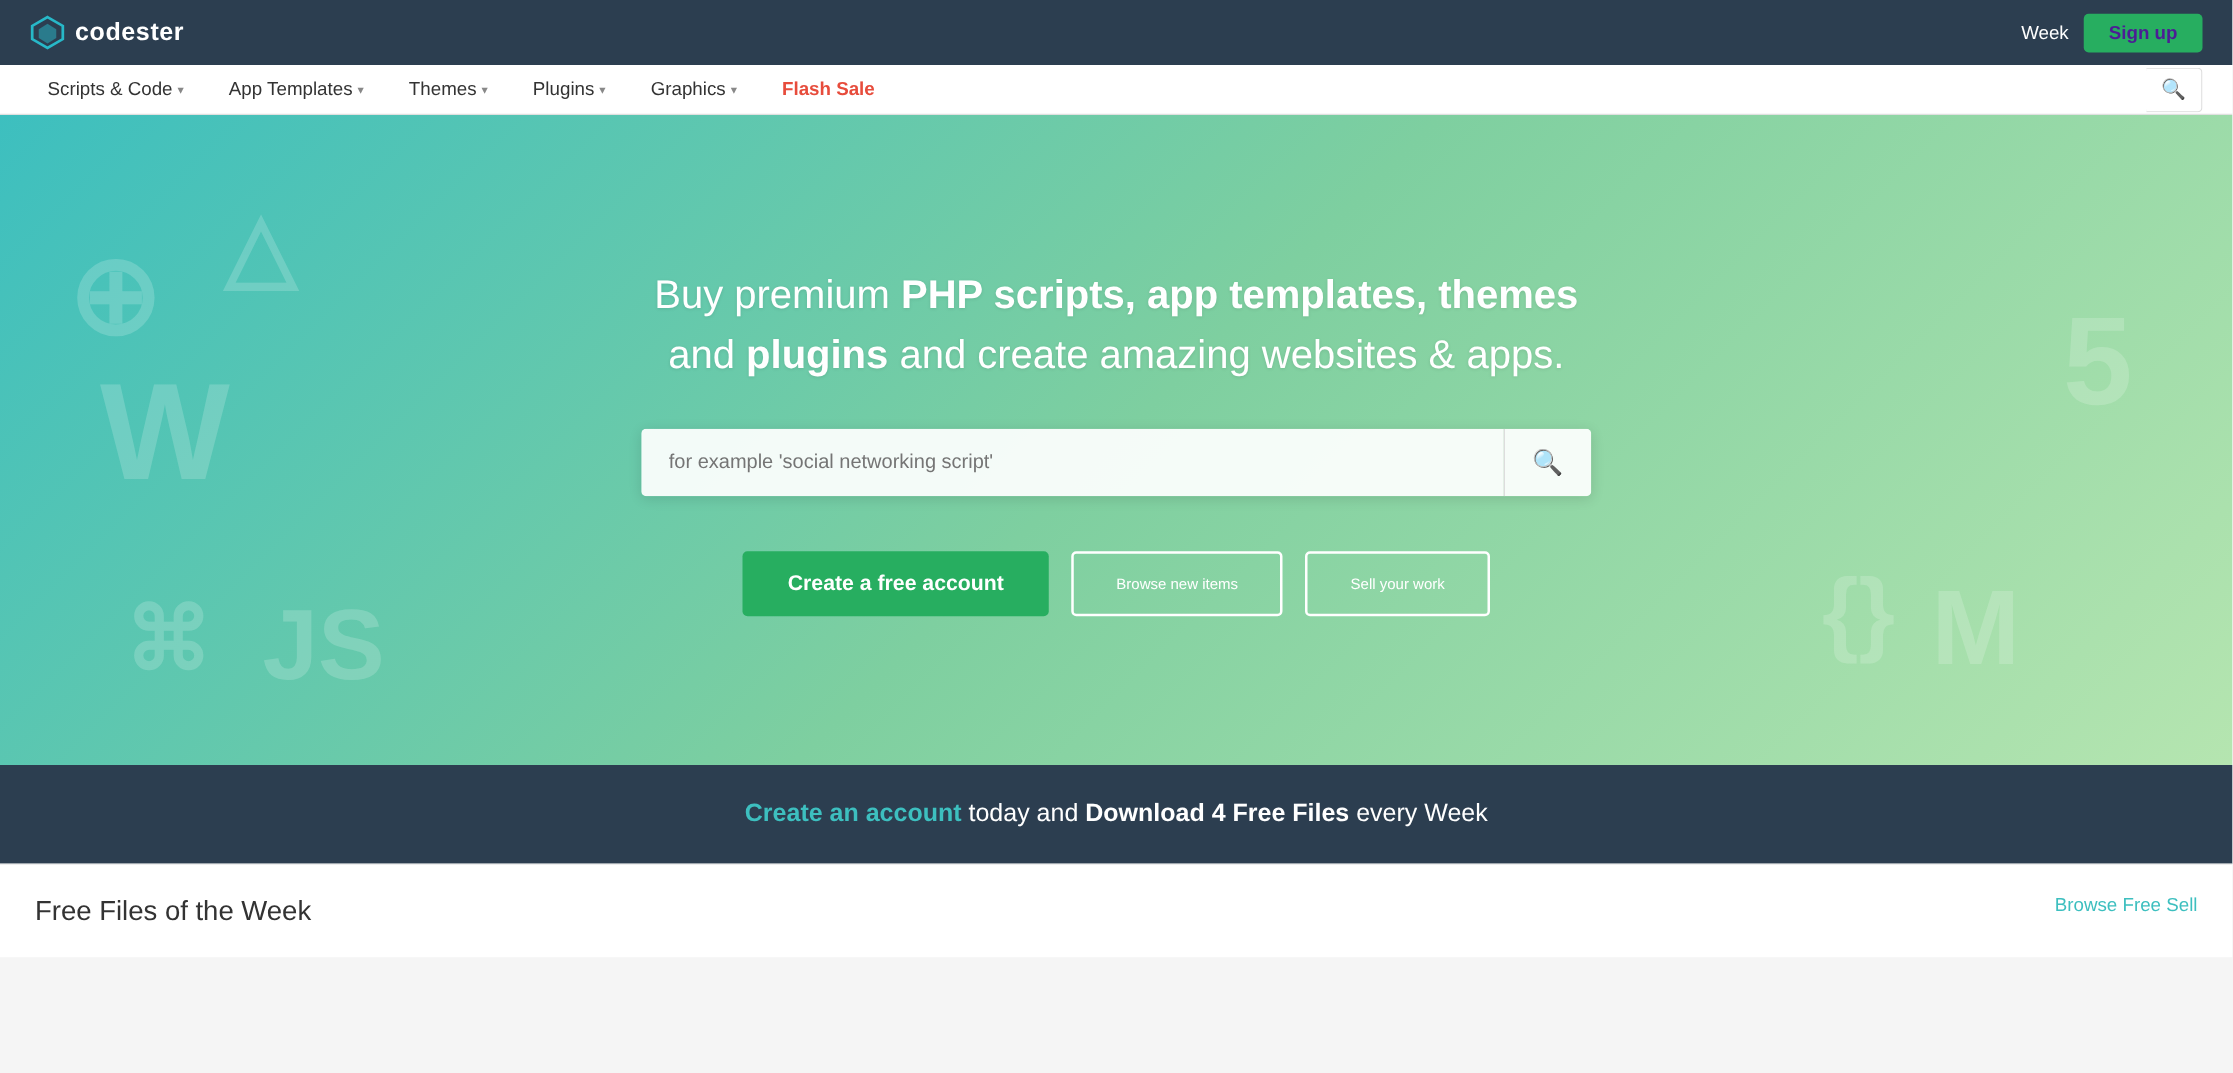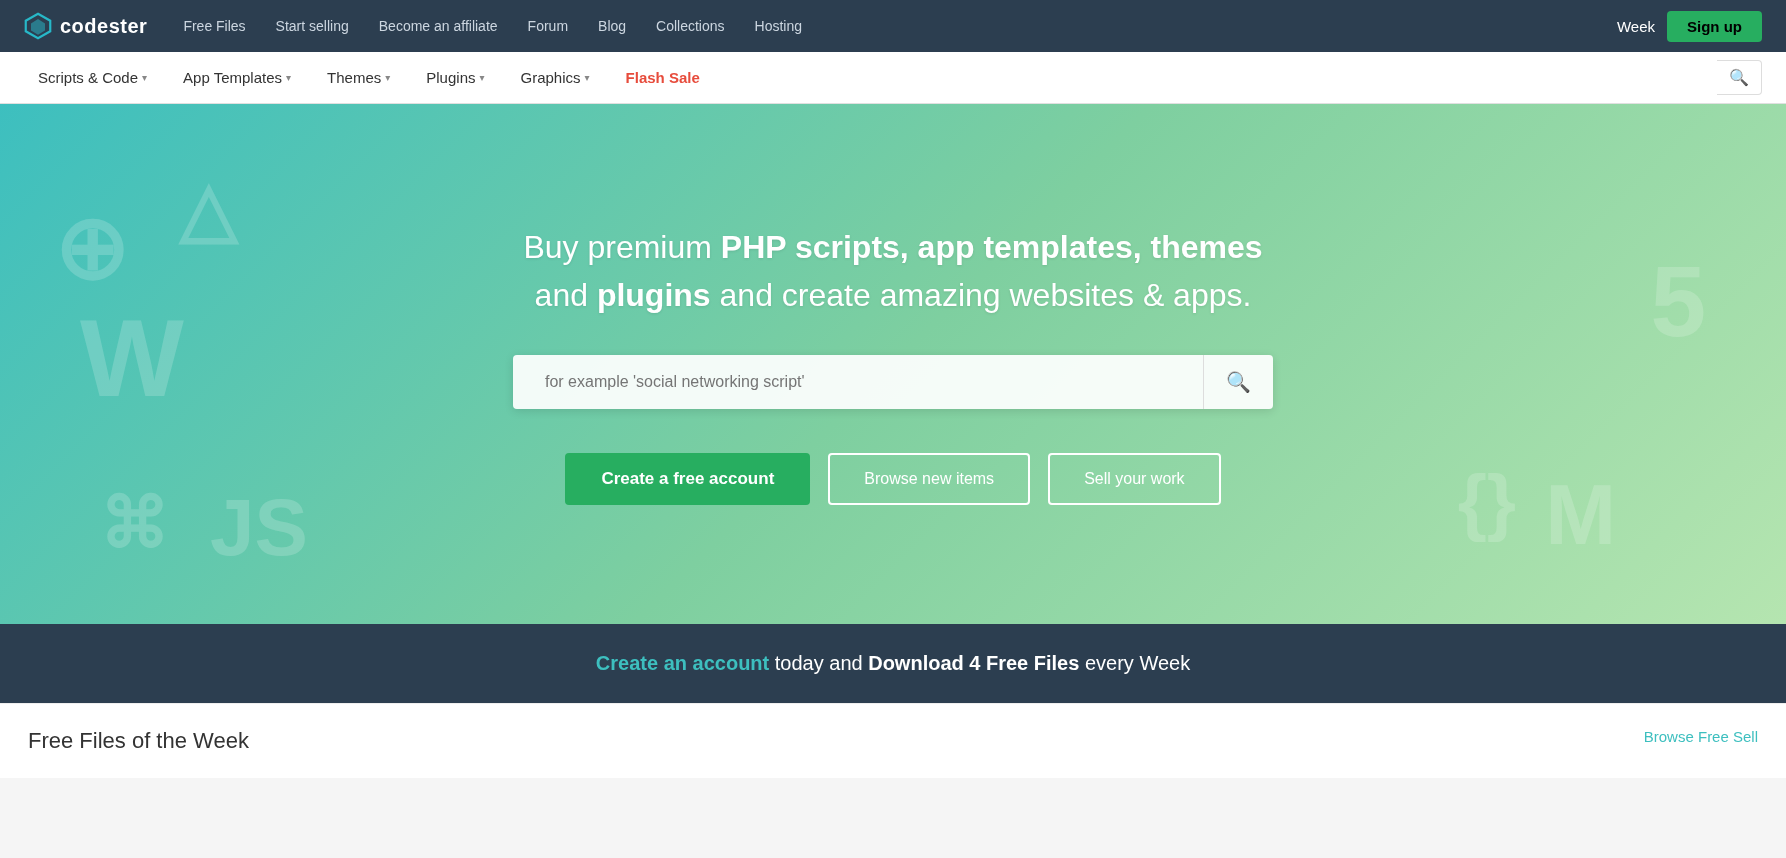--- a/index.html
+++ b/index.html
@@ -53,34 +53,34 @@
     .btn-login {
       color: #fff;
       background: transparent;
       border: none;
       font-size: 15px;
       cursor: pointer;
       font-weight: 500;
     }
     .btn-signup {
       background: #27ae60;
-      color: #000000;
+      color: #4c1d95;
       border: none;
       padding: 7px 20px;
       border-radius: 4px;
       font-size: 15px;
       font-weight: 600;
       cursor: pointer;
     }
 
     
     .sec-nav {
       background: #fff;
       border-bottom: 1px solid #e0e0e0;
-      height: 52px;
+      height: 40px;
       display: flex;
       align-items: center;
       padding: 0 24px;
       justify-content: space-between;
     }
     .sec-nav-left {
       display: flex;
       align-items: center;
       gap: 8px;
     }
@@ -178,21 +178,21 @@
       display: flex;
       width: 760px;
       max-width: 90vw;
       margin-bottom: 44px;
       border-radius: 4px;
       overflow: hidden;
       box-shadow: 0 2px 10px rgba(0,0,0,0.12);
     }
     .hero-search input {
       flex: 1;
-      padding: 18px 32px;
+      padding: 18px 22px;
       font-size: 16px;
       border: none;
       outline: none;
       color: #888;
       background: rgba(255,255,255,0.92);
     }
     .hero-search button {
       background: rgba(255,255,255,0.92);
       border: none;
       padding: 0 22px;
@@ -216,21 +216,21 @@
       font-size: 17px;
       font-weight: 600;
       cursor: pointer;
     }
     .btn-outline {
       background: transparent;
       color: #fff;
       border: 2px solid #fff;
       padding: 14px 34px;
       border-radius: 4px;
-      font-size: 16px;
+      font-size: 12px;
       font-weight: 500;
       cursor: pointer;
     }
 
     
     .promo-banner {
       background: #2c3e50;
       color: #fff;
       text-align: center;
       padding: 28px 20px;
@@ -277,29 +277,20 @@
 
 <nav class="top-nav">
   <div class="top-nav-left">
     <a class="logo" href="#">
       <svg class="logo-icon" viewBox="0 0 32 32">
         <polygon points="16,2 30,10 30,22 16,30 2,22 2,10" fill="none" stroke="#27b8c8" stroke-width="2.5"></polygon>
         <polygon points="16,8 24,13 24,21 16,26 8,21 8,13" fill="#27b8c8" opacity="0.5"></polygon>
       </svg>
       <span class="logo-text">codester</span>
     </a>
-    <ul class="top-nav-links">
-      <li><a href="#">Free Files</a></li>
-      <li><a href="#">Start selling</a></li>
-      <li><a href="#">Become an affiliate</a></li>
-      <li><a href="#">Forum</a></li>
-      <li><a href="#">Blog</a></li>
-      <li><a href="#">Collections</a></li>
-      <li><a href="#">Hosting</a></li>
-    </ul>
   </div>
   <div class="top-nav-right">
     <button class="btn-login">Week</button>
     <button class="btn-signup">Sign up</button>
   </div>
 </nav>
 
 <nav class="sec-nav">
   <div class="sec-nav-left">
     <a class="sec-nav-item" href="#">

